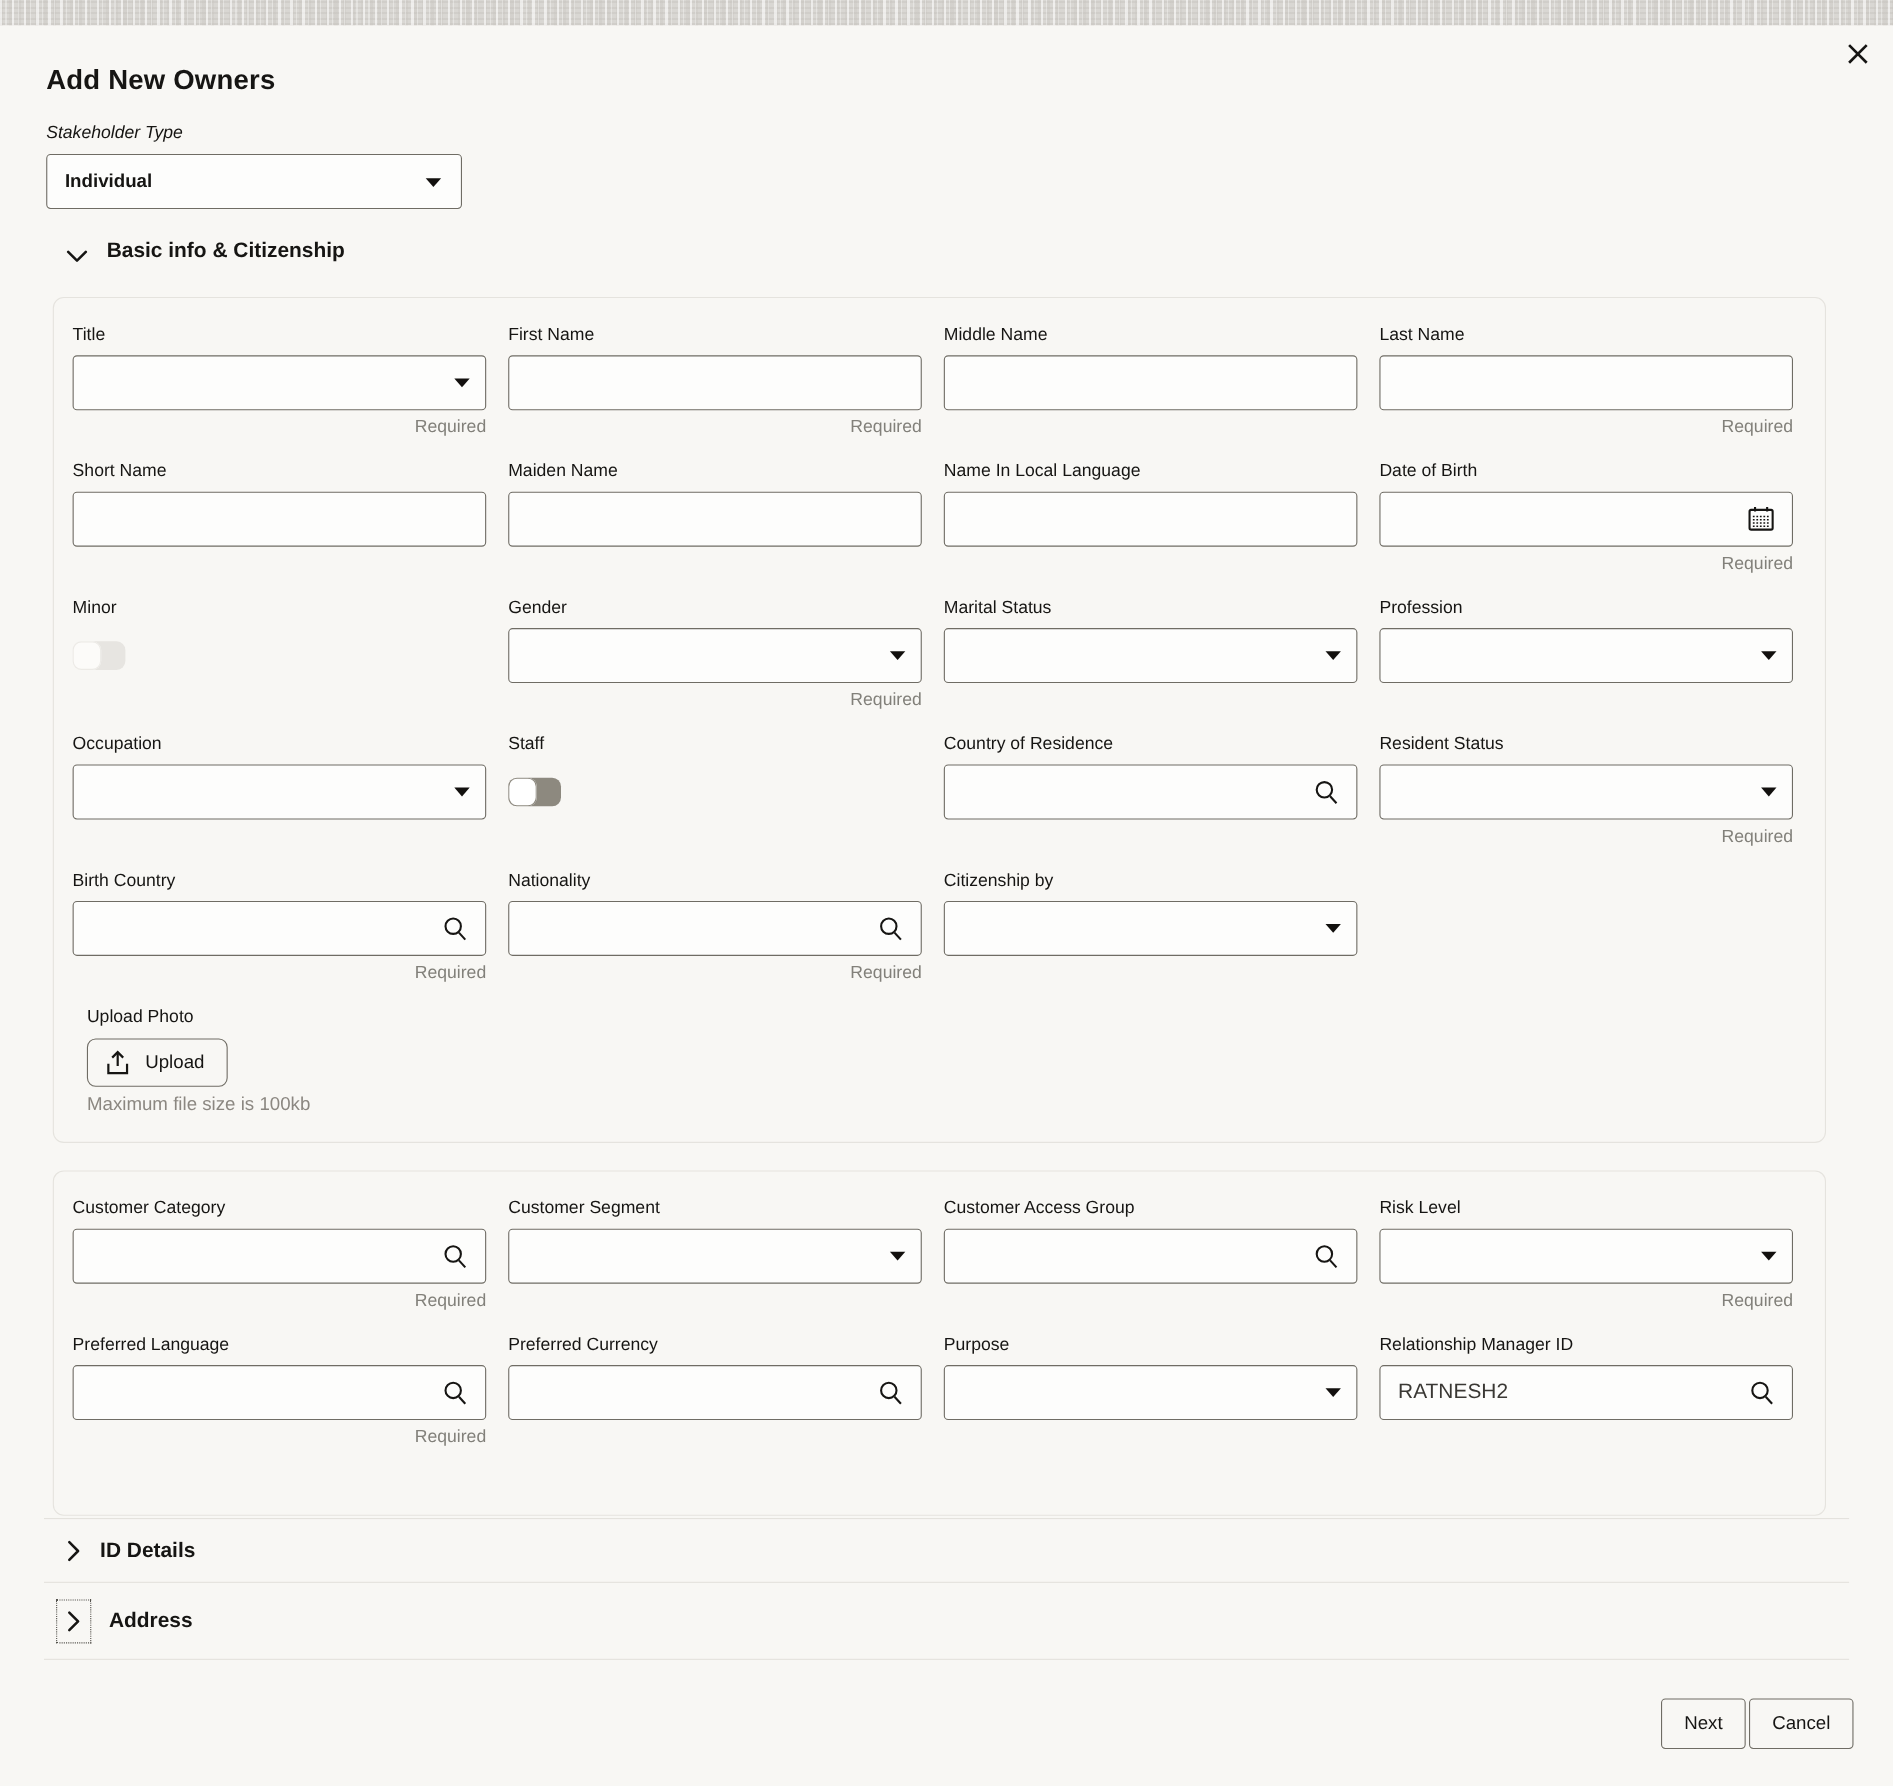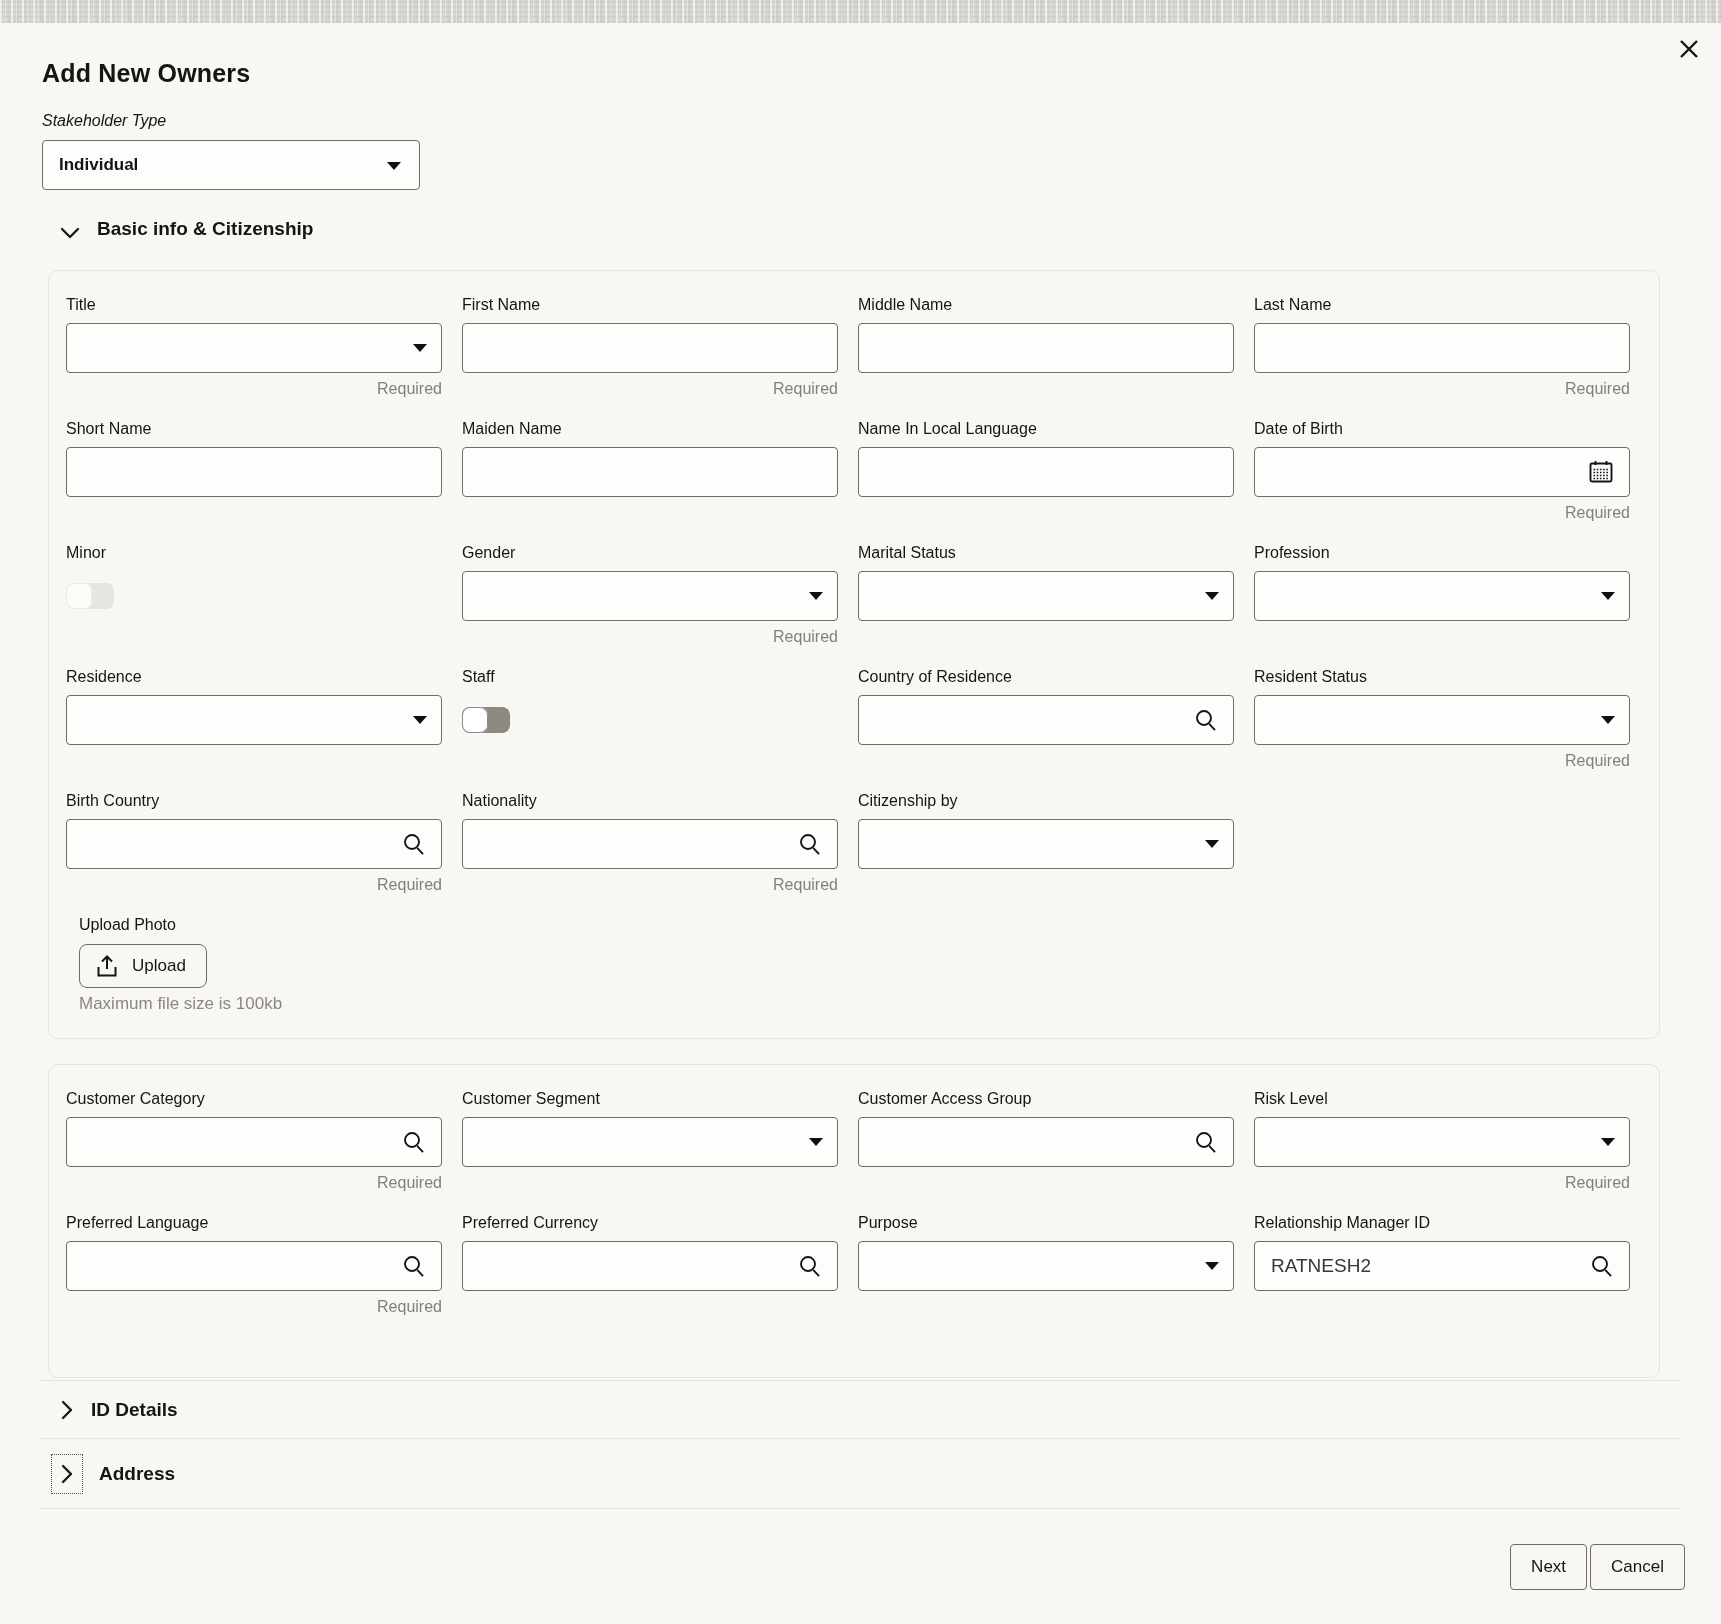--- a/index.html
+++ b/index.html
@@ -247,21 +247,21 @@
 
     <div class="cell">
       <div class="flabel">Profession</div>
       <div class="control select">
           <span class="caret"></span>
         </div>
       <div class="hint"></div>
     </div>
 
     <div class="cell">
-      <div class="flabel">Residence</div>
+      <div class="flabel">Occupation</div>
       <div class="control select">
           <span class="caret"></span>
         </div>
       <div class="hint"></div>
     </div>
 
     <div class="cell">
       <div class="flabel">Staff</div>
       <div class="control-plain">
         <div class="toggle off">

